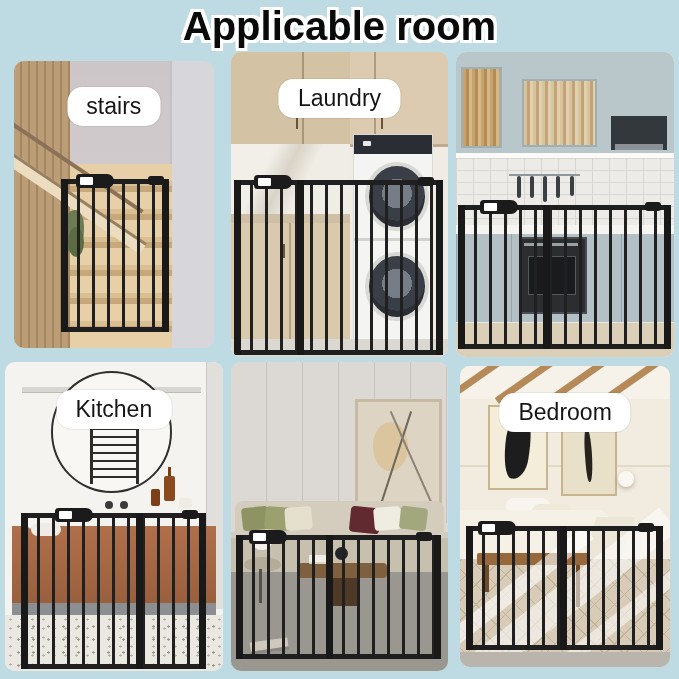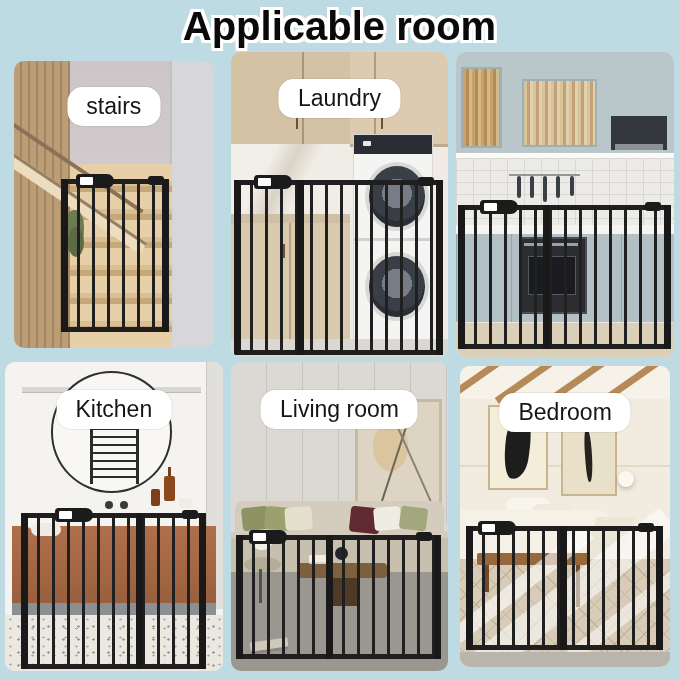--- a/index.html
+++ b/index.html
@@ -339,21 +339,20 @@
         <i class="bars"></i>
         <i class="post pl"></i>
         <i class="post pm" style="left:44%"></i>
         <i class="post pr"></i>
         <i class="latch" style="left:6%">
             <i class="cap"></i>
           </i>
         <i class="hinge"></i>
       </div>
     </div>
-    <figcaption class="pill">Living room</figcaption>
   </figure>
 
   <figure class="panel p-bedroom" style="margin:4px">
     <div class="scene">
       <i class="a bd-ceiling"></i>
       <i class="a bd-beam bd-bm1"></i>
       <i class="a bd-beam bd-bm2"></i>
       <i class="a bd-beam bd-bm3"></i>
       <i class="a bd-beam bd-bm4"></i>
       <i class="a bd-hline"></i>

